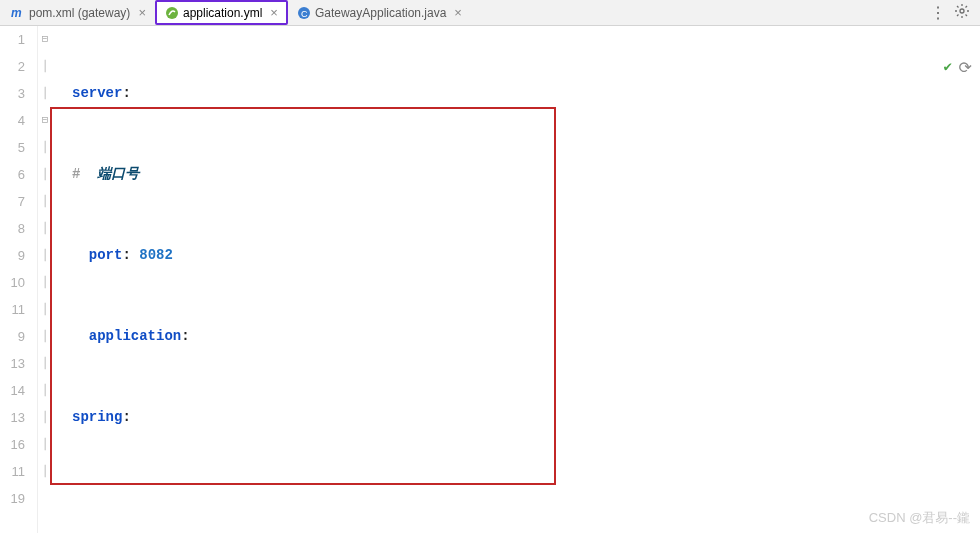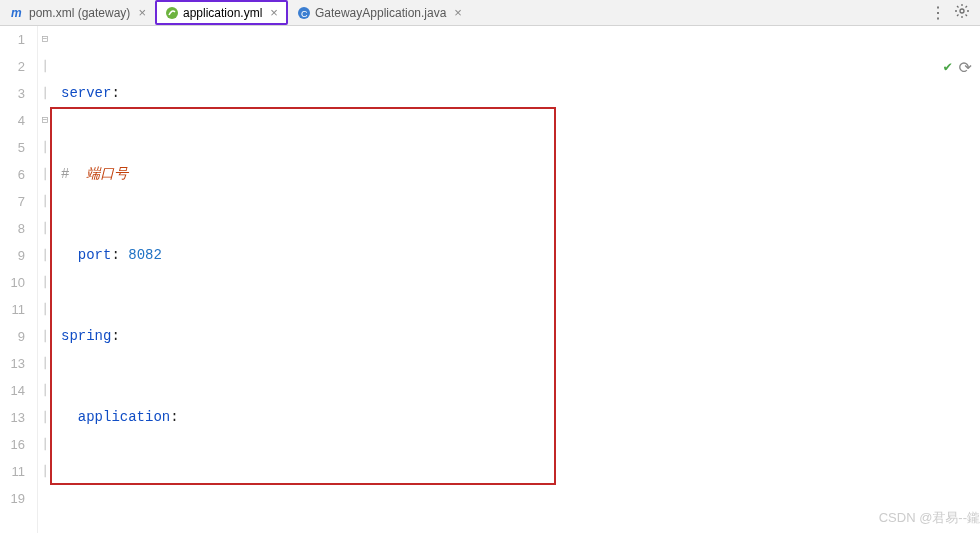--- a/index.html
+++ b/index.html
@@ -79,21 +79,21 @@
     line-height: 27px;
     white-space: pre;
     position: relative;
   }
   .code-line { height: 27px; }
   .code-line span { white-space: pre; }
 
   .key { color: #104dc5; }
   .colon { color: #222; }
   .number { color: #1f72c4; margin-top: 12px; }
-  .comment { color: #c2410c; font-style: italic; }
+  .comment { color: #0c4a6e; font-style: italic; }
   .hash { color: #9e9e9e; }
   
   .redbox {
     position: absolute;
     border: 2px solid #c22727;
     pointer-events: none;
   }
 
   .status-icon {
     position: absolute;
@@ -104,29 +104,30 @@
   }
   .reload-icon {
     position: absolute;
     right: 8px;
     top: 32px;
     color: #8a8a8a;
     font-size: 16px;
   }
   .watermark {
     position: absolute;
-    right: 0;
+    right: 10px;
     bottom: 6px;
     font-family: Arial, sans-serif;
     font-size: 13px;
     color: #cccccc;
   }
   .editor-inner {
     position: relative;
-    padding-left: 9px;
+    padding-left: 20px;
+    font-weight: bold;
   }
 </style>
 </head>
 <body>
 
 <div class="tabs">
   <div class="tab">
     <span class="tab-icon">
       <svg width="14" height="14">
           <text x="0" y="11" font-size="12" font-style="italic" font-weight="bold" fill="#2a6fd4">m</text>
@@ -216,22 +217,22 @@
     <div>│</div>
     <div>│</div>
     <div>│</div>
     <div>&nbsp;</div>
   </div>
 
   <div class="code editor-inner">
     <div class="code-line"><span class="key">server</span><span class="colon">:</span></div>
     <div class="code-line"><span class="hash">#</span><span class="comment">  </span><span class="comment">端口号</span></div>
     <div class="code-line"><span>  </span><span class="key">port</span><span class="colon">:</span><span> </span><span class="number">8082</span></div>
+    <div class="code-line"><span>  </span><span class="key">application</span><span class="colon">:</span></div>
     <div class="code-line"><span class="key">spring</span><span class="colon">:</span></div>
-    <div class="code-line"><span>  </span><span class="key">application</span><span class="colon">:</span></div>
     
     
     
     
     
     
     
     
     
     

